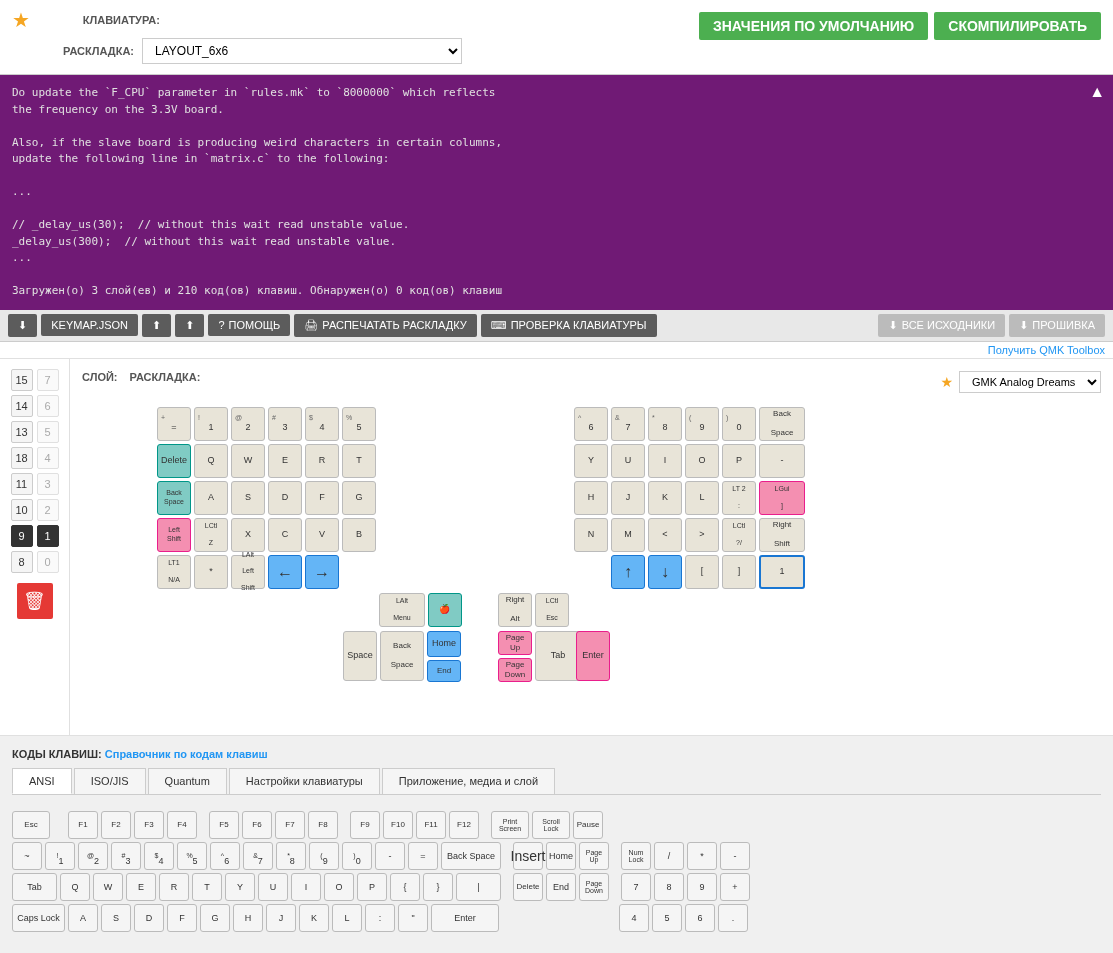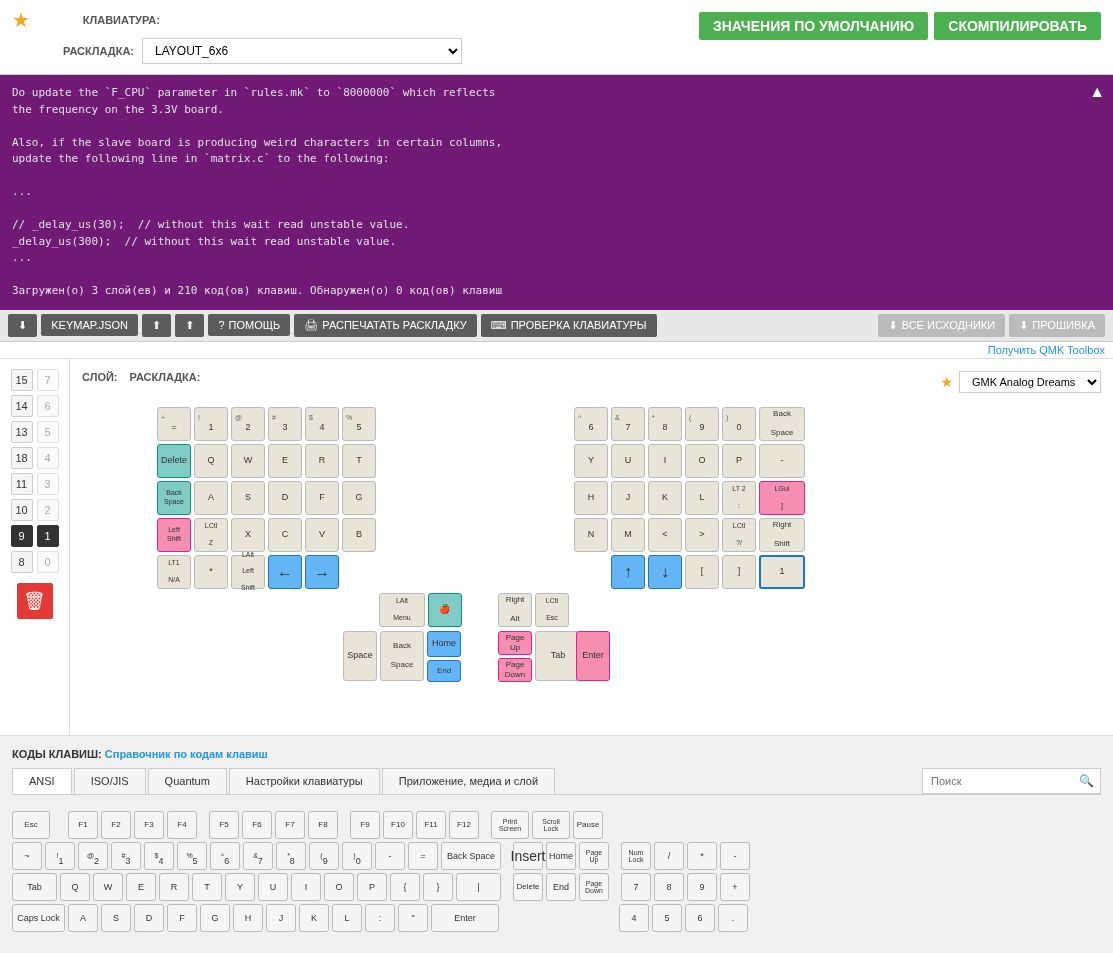--- a/index.html
+++ b/index.html
@@ -385,24 +385,20 @@
   <div class="keycodes-header">
     <span>КОДЫ КЛАВИШ:</span>
     <a href="#">Справочник по кодам клавиш</a>
   </div>
   <div class="keycodes-tabs">
     <div class="keycodes-tab active">ANSI</div>
     <div class="keycodes-tab">ISO/JIS</div>
     <div class="keycodes-tab">Quantum</div>
     <div class="keycodes-tab">Настройки клавиатуры</div>
     <div class="keycodes-tab">Приложение, медиа и слой</div>
-    <div class="keycodes-search">
-      <input type="text" placeholder="Поиск" style="">
-      <span class="keycodes-search-icon">🔍</span>
-    </div>
   </div>
 
   <div class="ansi-keyboard">
 
     <div class="ansi-row">
       <div class="ansi-key u1-25 fn">Esc</div>
       <div style="width:12px;"></div>
       <div class="ansi-key u1 fn">F1</div>
       <div class="ansi-key u1 fn">F2</div>
       <div class="ansi-key u1 fn">F3</div>

